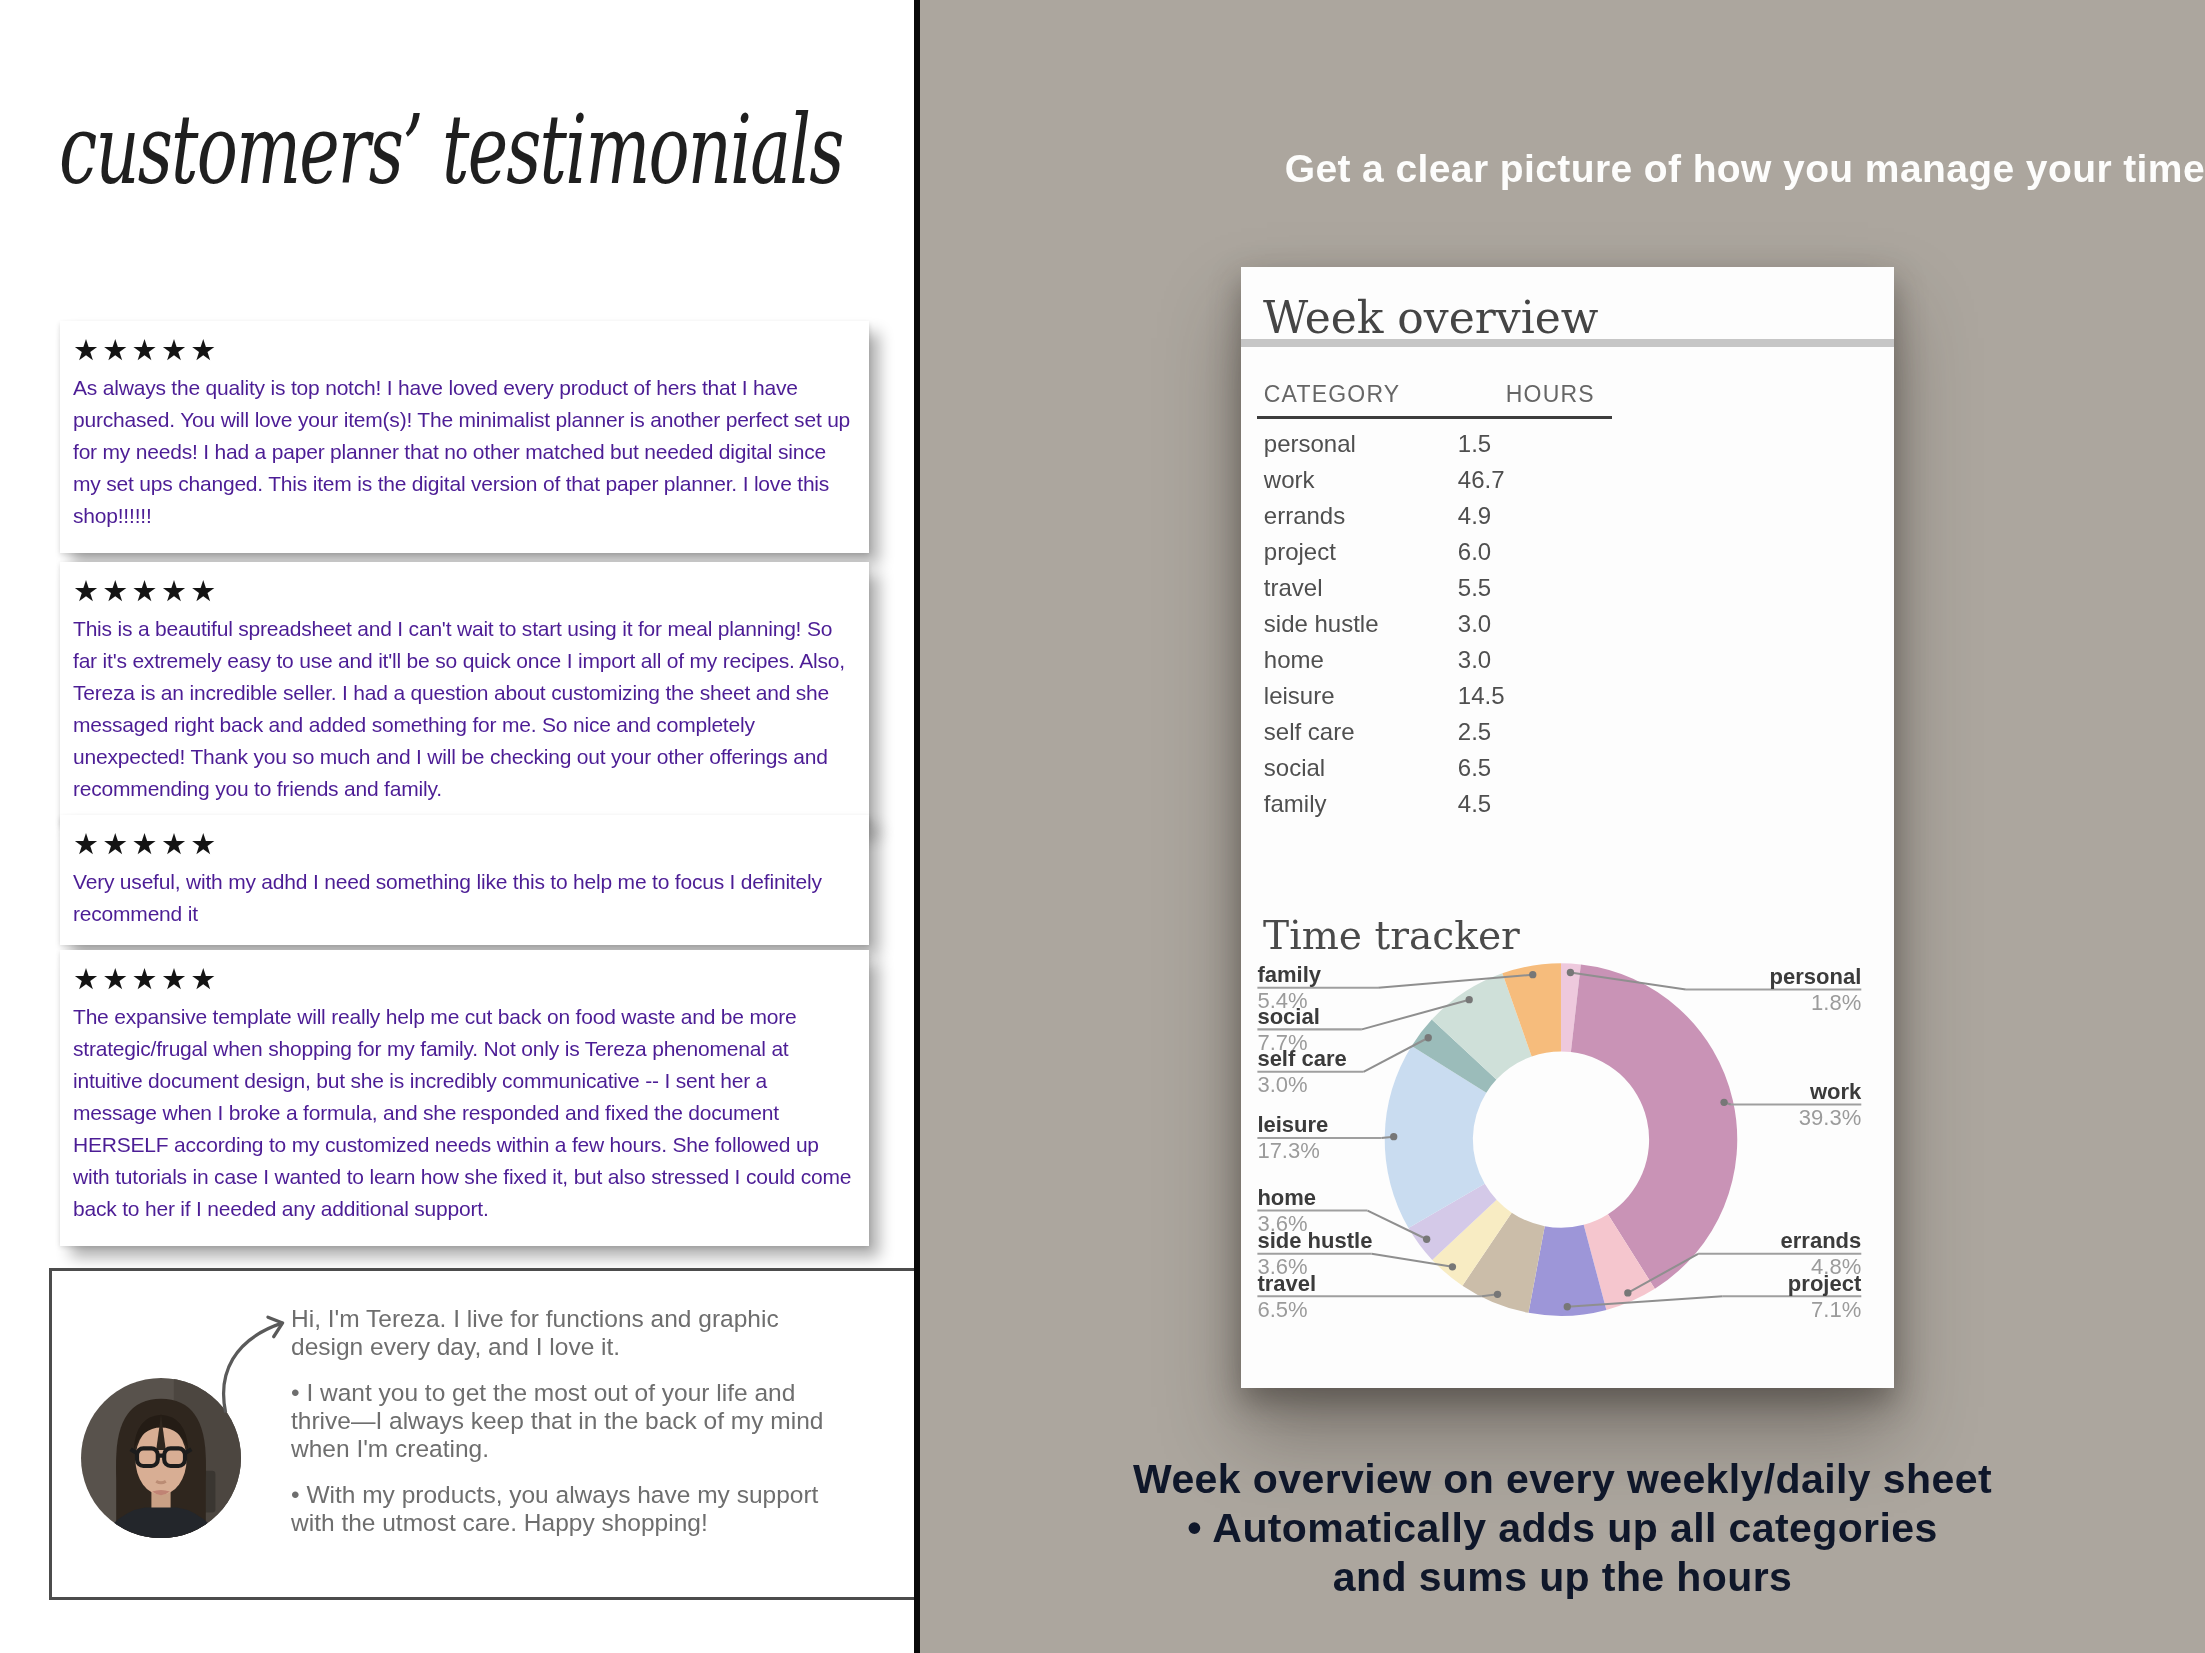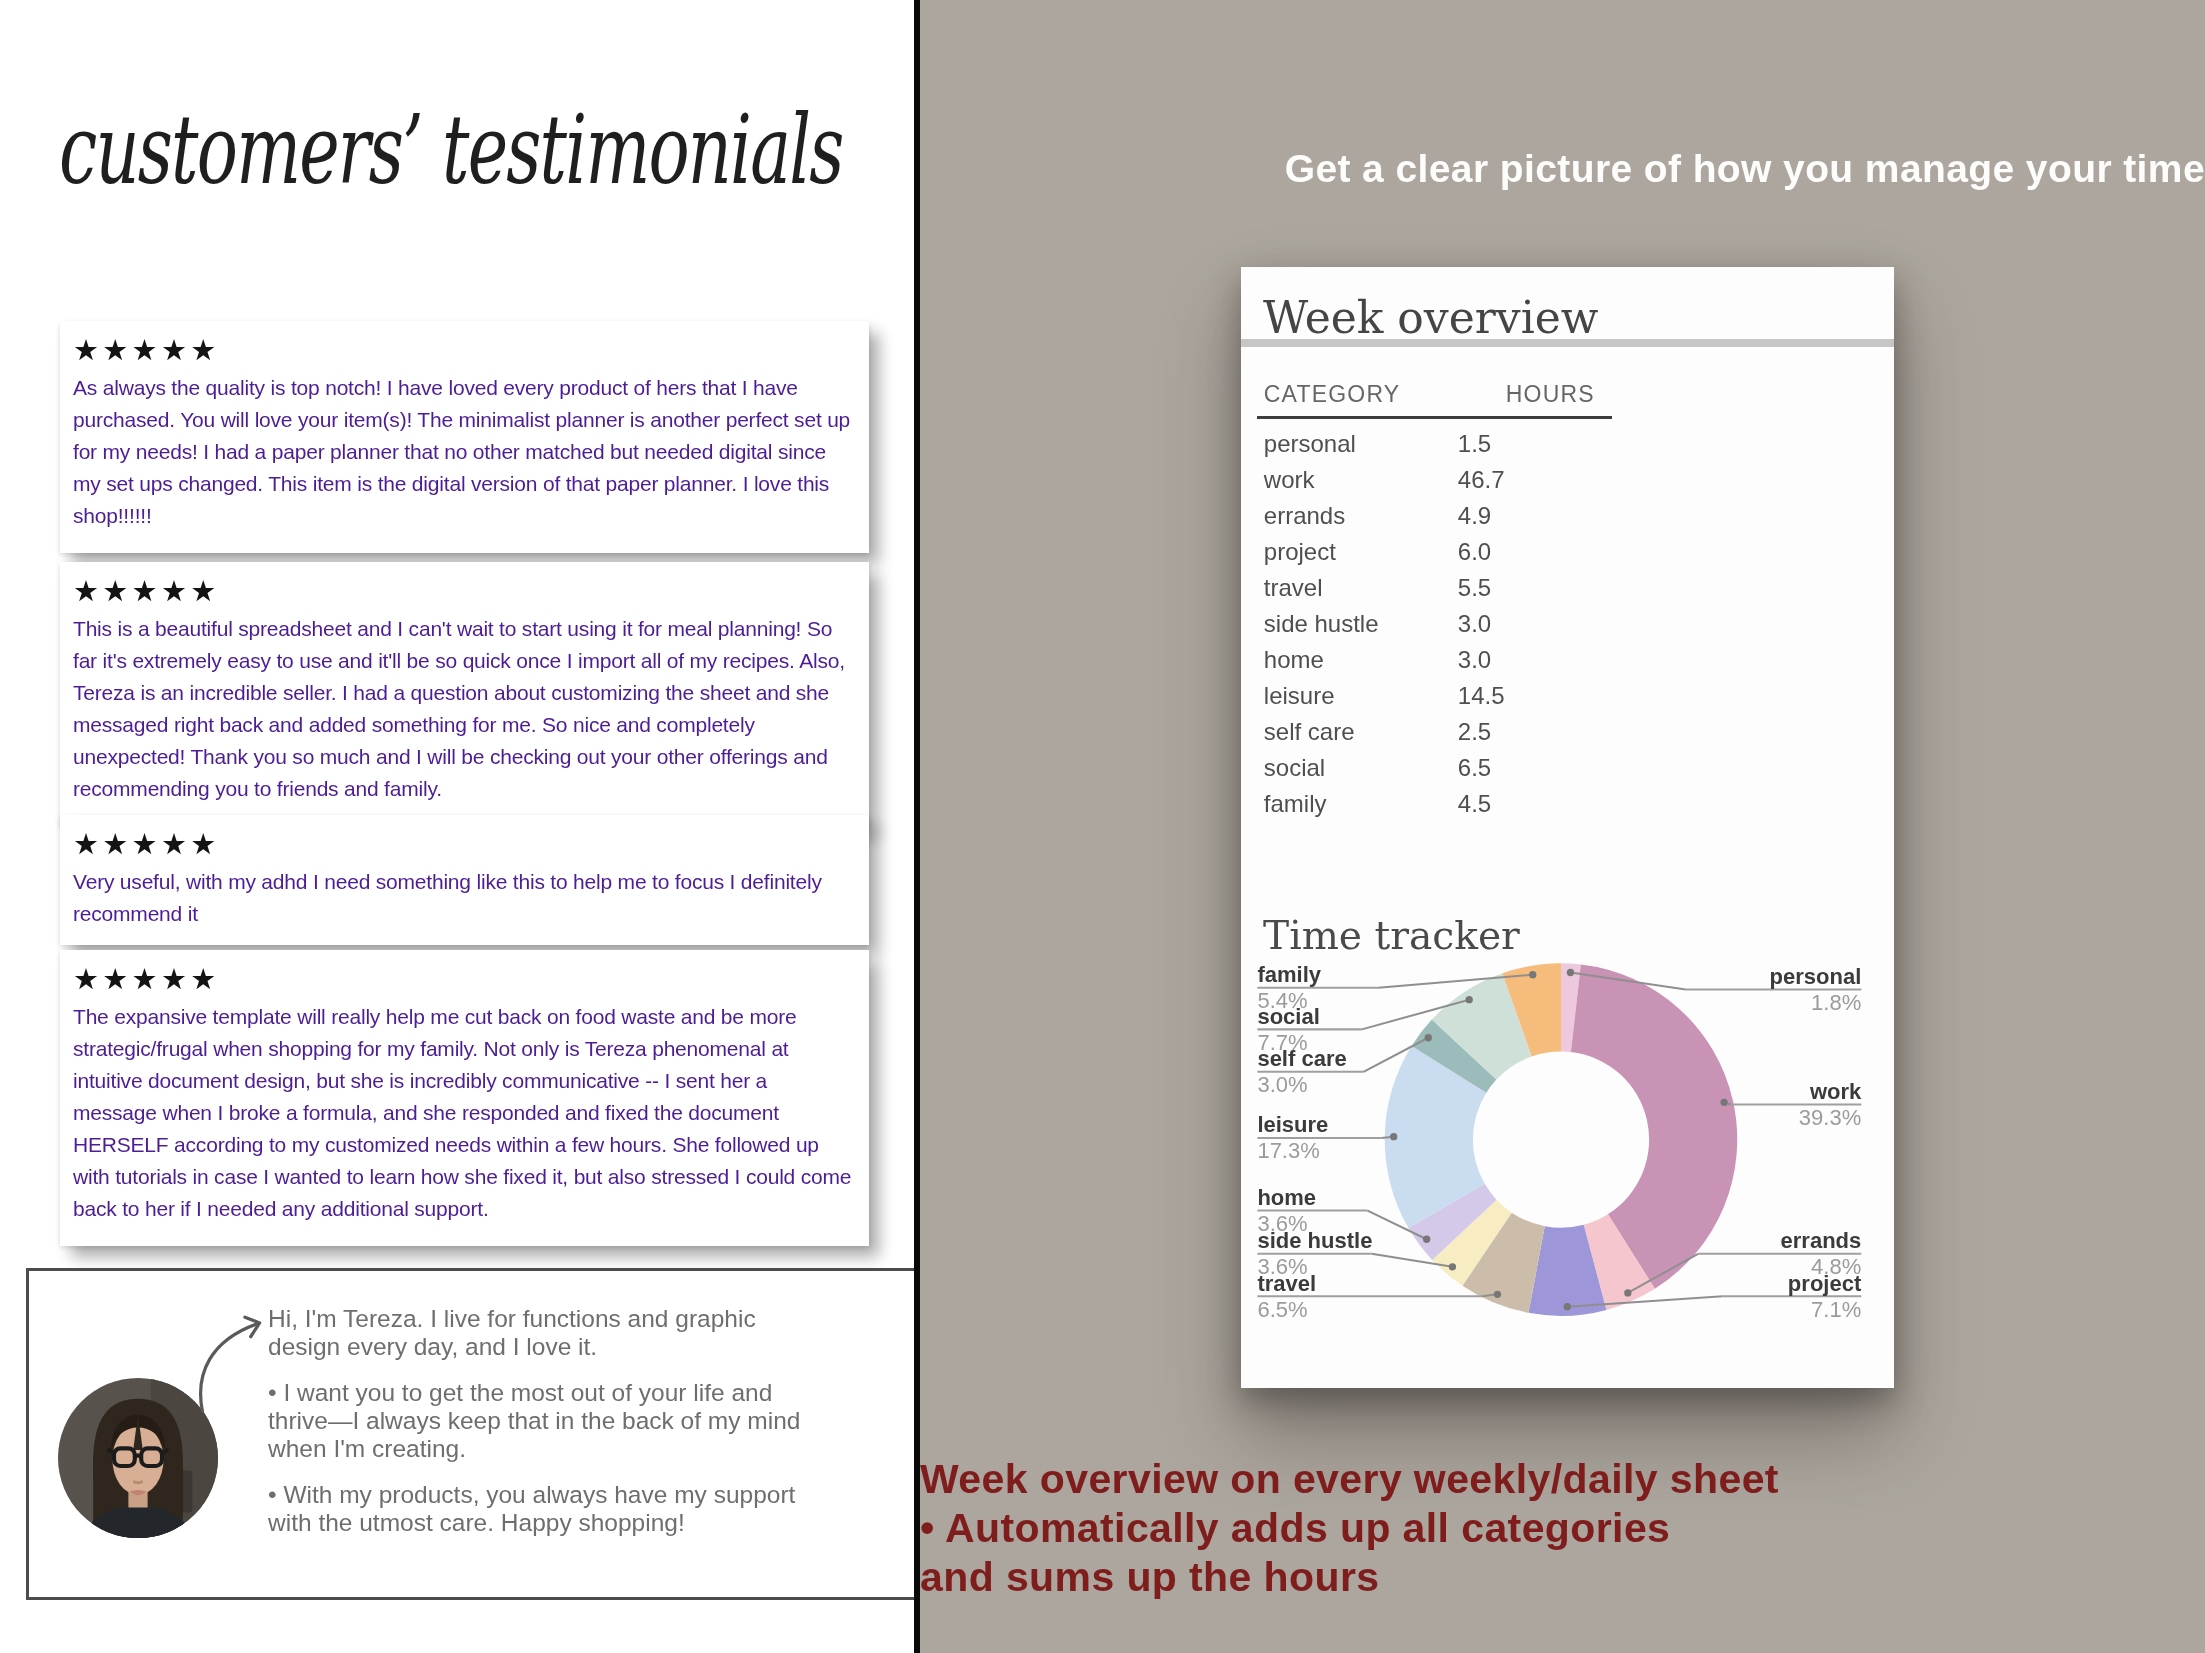--- a/index.html
+++ b/index.html
@@ -17,21 +17,21 @@
   }
   .testimonial {
     position:absolute; left:60px; width:809px; background:#ffffff;
     padding:9.8px 16.3px 21px 13px;
     box-shadow:0 1.6px 4.9px rgba(0,0,0,.14), 10.6px 12.3px 14.7px rgba(0,0,0,.32);
   }
   .t1 { top:321px; } .t2 { top:562px; } .t3 { top:815px; padding-bottom:14.7px; } .t4 { top:950px; }
   .stars { font-size:29px; letter-spacing:3.3px; color:#141414; line-height:38px; }
   .testimonial p { margin-top:3.3px; font-size:21px; line-height:32px; color:#4c1d95; letter-spacing:-0.2px; }
 
-  .about-box { position:absolute; left:26px; top:1268px; width:951px; height:332px; border:3.3px solid #4c4c4c; background:#ffffff; }
+  .about-box { position:absolute; left:49px; top:1268px; width:951px; height:332px; border:3.3px solid #4c4c4c; background:#ffffff; }
   .avatar { position:absolute; left:29px; top:107px; width:160px; height:160px; border-radius:50%; overflow:hidden; }
   .avatar svg { display:block; width:100%; height:100%; }
   .arrow-svg { position:absolute; left:162px; top:34px; width:90px; height:114px; }
   .about-text { position:absolute; left:239px; top:34px; width:543px; color:#6e6e6e; font-size:24.5px; line-height:28px; }
   .about-text p { margin-bottom:18px; }
 
   .divider { position:absolute; left:914px; top:0; width:6.5px; height:100%; background:#090909; }
 
   
   .right-panel { position:absolute; left:920px; top:0; width:1285px; height:100%; background:#aca69e; }
@@ -55,22 +55,22 @@
 
   .lbl-rule { stroke:#9f9f9f; stroke-width:2.5; }
   .leader   { stroke:#8f8f8f; stroke-width:2.5; }
   .dot      { fill:#777777; }
   .lbl-name { font-size:27px; font-weight:bold; fill:#3b3b3b; }
   .lbl-pct  { font-size:27px; fill:#9b9b9b; }
   .ra       { text-anchor:end; }
   .chart-title { font-family:"DejaVu Serif", serif; font-size:48px; fill:#4a4a4a; }
 
   .rp-footer {
-    position:absolute; top:1455px; left:0; width:100%; 
-    color:#7f1d1d; font-size:41px; font-weight:bold; line-height:49px; letter-spacing:0.4px;
+    position:absolute; top:1455px; left:0; width:100%; text-align:center;
+    color:#0f172a; font-size:41px; font-weight:bold; line-height:49px; letter-spacing:0.4px;
   }
 </style>
 </head>
 <body>
 
 <div id="canvas">
 
   <section class="left-panel">
     <h1 class="page-title">customers’ testimonials</h1>
 

